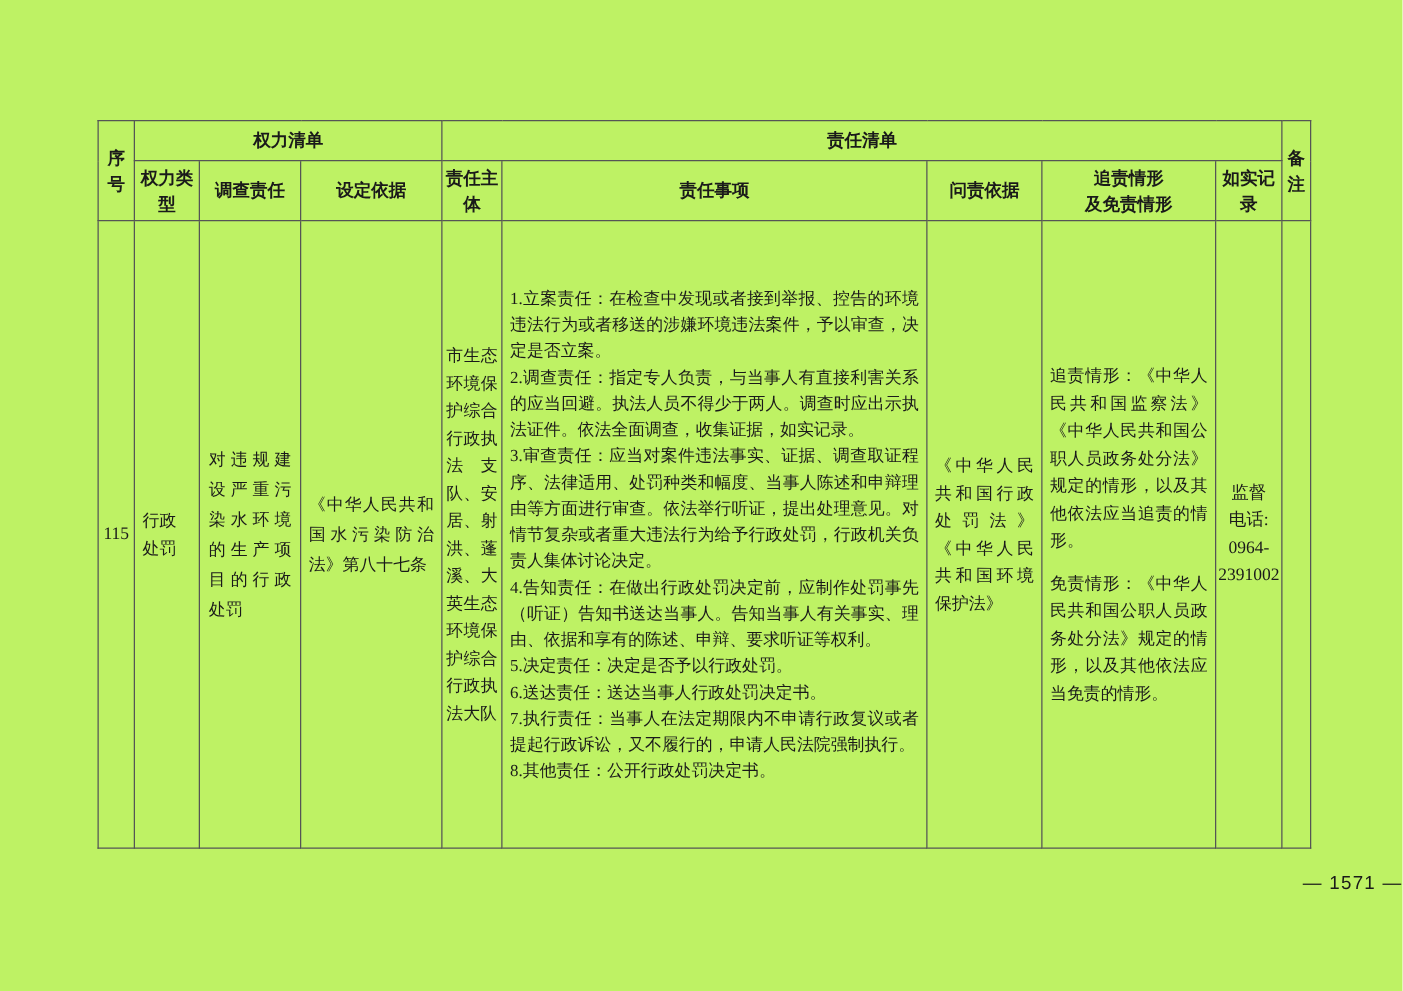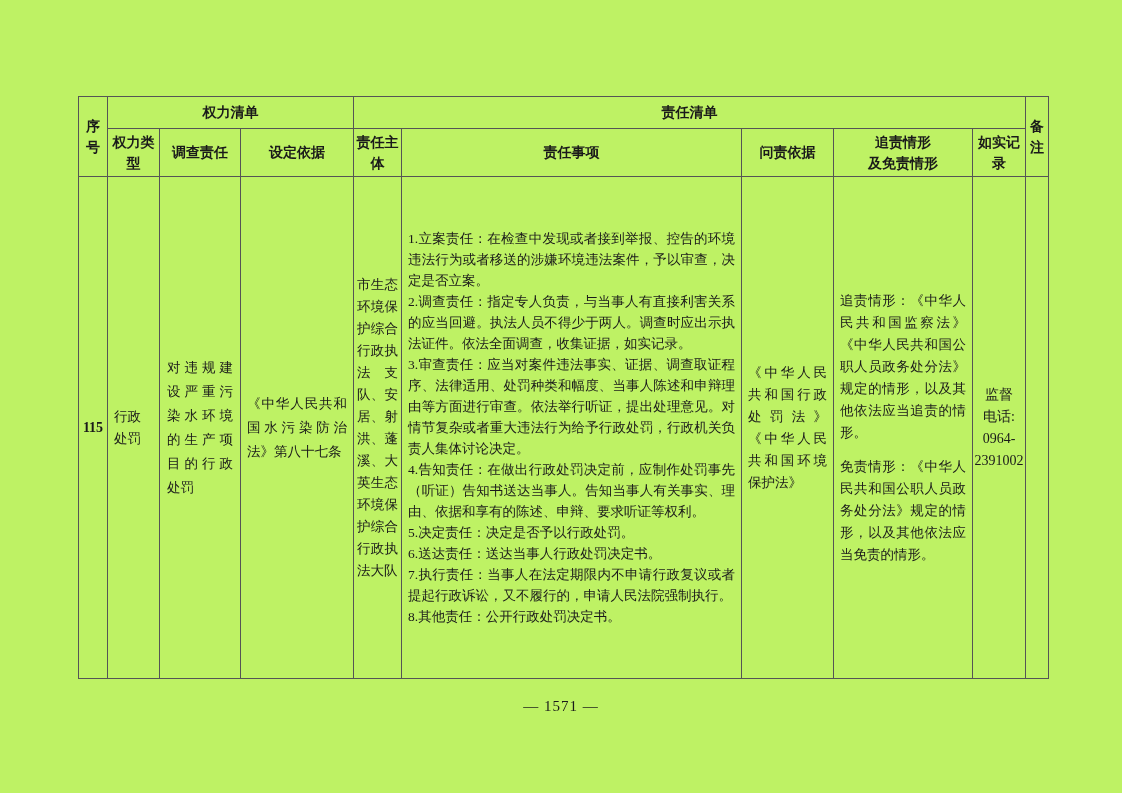--- a/index.html
+++ b/index.html
@@ -18,37 +18,37 @@
   td, th { border:1px solid #555; vertical-align:middle; overflow:hidden; }
   th {
     font-family:"Liberation Sans","DejaVu Sans",sans-serif;
     font-weight:bold; font-size:14px; text-align:center; line-height:21px;
     padding:0 2px;
   }
   tr.hr1 th { height:32px; }
   tr.hr2 th { height:48px; }
   tr.datarow td { height:502px; }
 
-  td.c-serial { text-align:center; font-size:14px;font-weight:bold; }
+  td.c-serial { text-align:center; font-size:14px; }
   td.c-ptype  { font-size:13.5px; line-height:22px; padding:0 6px; }
   td.c-pname  { text-align:justify; font-size:13.5px; line-height:24px; padding:0 7px; }
   td.c-basis  { text-align:justify; font-size:13.5px; line-height:24px; padding:0 6px; }
   td.c-subject{ text-align:justify; font-size:13.5px; line-height:22px; padding:0 3px; }
   td.c-items  { text-align:justify; font-size:13.5px; line-height:21px; padding:0 6px; vertical-align:middle; }
   td.c-items p { margin:0; }
   td.c-accbasis { text-align:justify; font-size:13.5px; line-height:22px; padding:0 6px; }
   td.c-accsit { text-align:justify; font-size:13.5px; line-height:22px; padding:0 6px; }
   td.c-accsit p + p { margin-top:12px; }
   td.c-superv { text-align:center; font-size:14px; line-height:22px; padding:0 1px; }
   td.c-remarks { }
 
   .footer {
     position:absolute; left:0; top:698px; width:1122px;
-    text-align:center; font-size:15px; letter-spacing:1px;
-    font-family:Liberation Serif, serif;
+    text-align:right; font-size:15px; letter-spacing:1px;
+    font-family:Liberation Sans, sans-serif;
   }
 </style>
 </head>
 <body>
 
 <div class="page">
 
   <table class="doc">
     <colgroup>
       <col style="width:29px">

